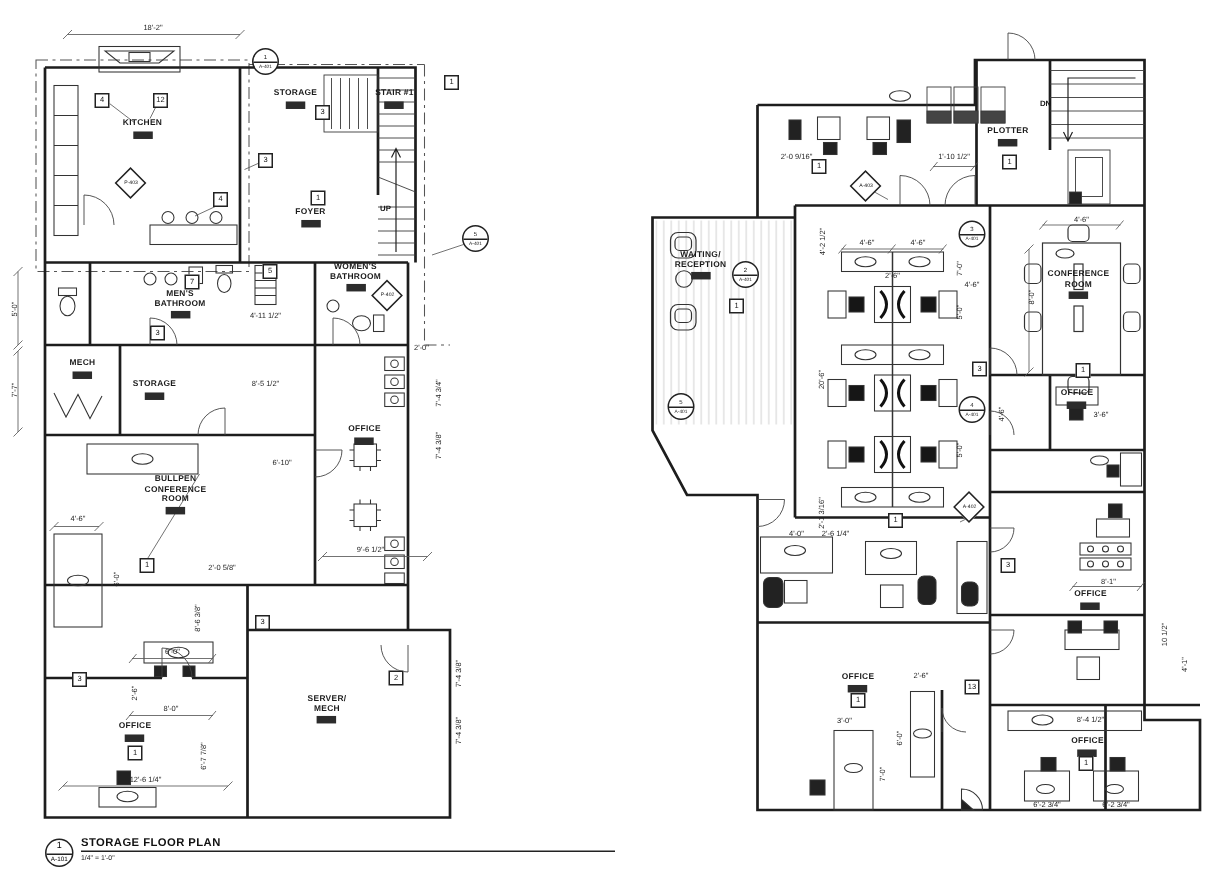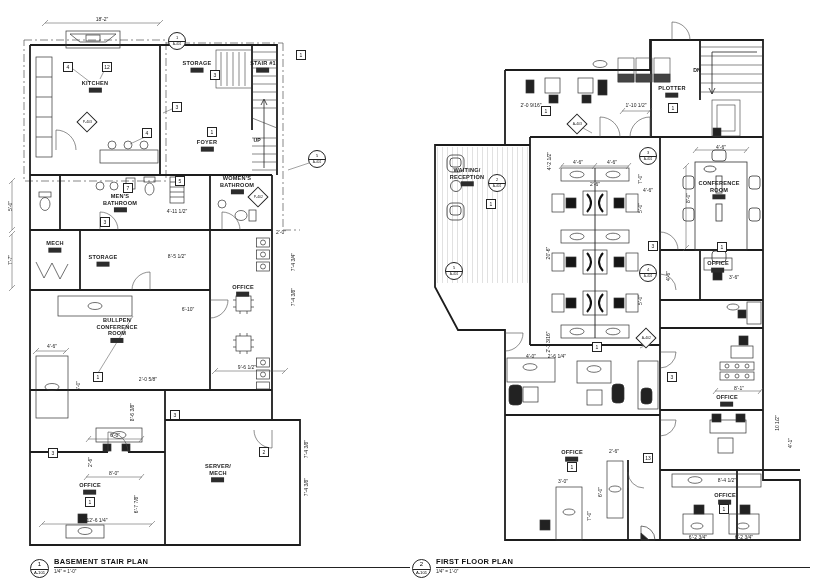--- a/index.html
+++ b/index.html
@@ -534,30 +534,19 @@
       </div>
       <div class="ann note" style="left: 697px; top: 70px;">DN</div>
     </div>
 
 <div class="title-block" style="left:30px;top:557px;width:382px;">
   <div class="tcirc">
     <span class="tnum">1</span>
     <span class="tsheet">A-101</span>
   </div>
   <div class="tname" style="width:356px;">
-    <span class="nm">BASEMENT STAIR PLAN</span>
+    <span class="nm">STORAGE FLOOR PLAN</span>
     <div class="trule"></div>
     <span class="tscale">1/4" = 1'-0"</span>
   </div>
 </div>
-<div class="title-block" style="left:412px;top:557px;width:400px;">
-  <div class="tcirc">
-    <span class="tnum">2</span>
-    <span class="tsheet">A-101</span>
-  </div>
-  <div class="tname" style="width:374px;">
-    <span class="nm">FIRST FLOOR PLAN</span>
-    <div class="trule"></div>
-    <span class="tscale">1/4" = 1'-0"</span>
-  </div>
+
 </div>
 
-</div>
-
 </body></html>

